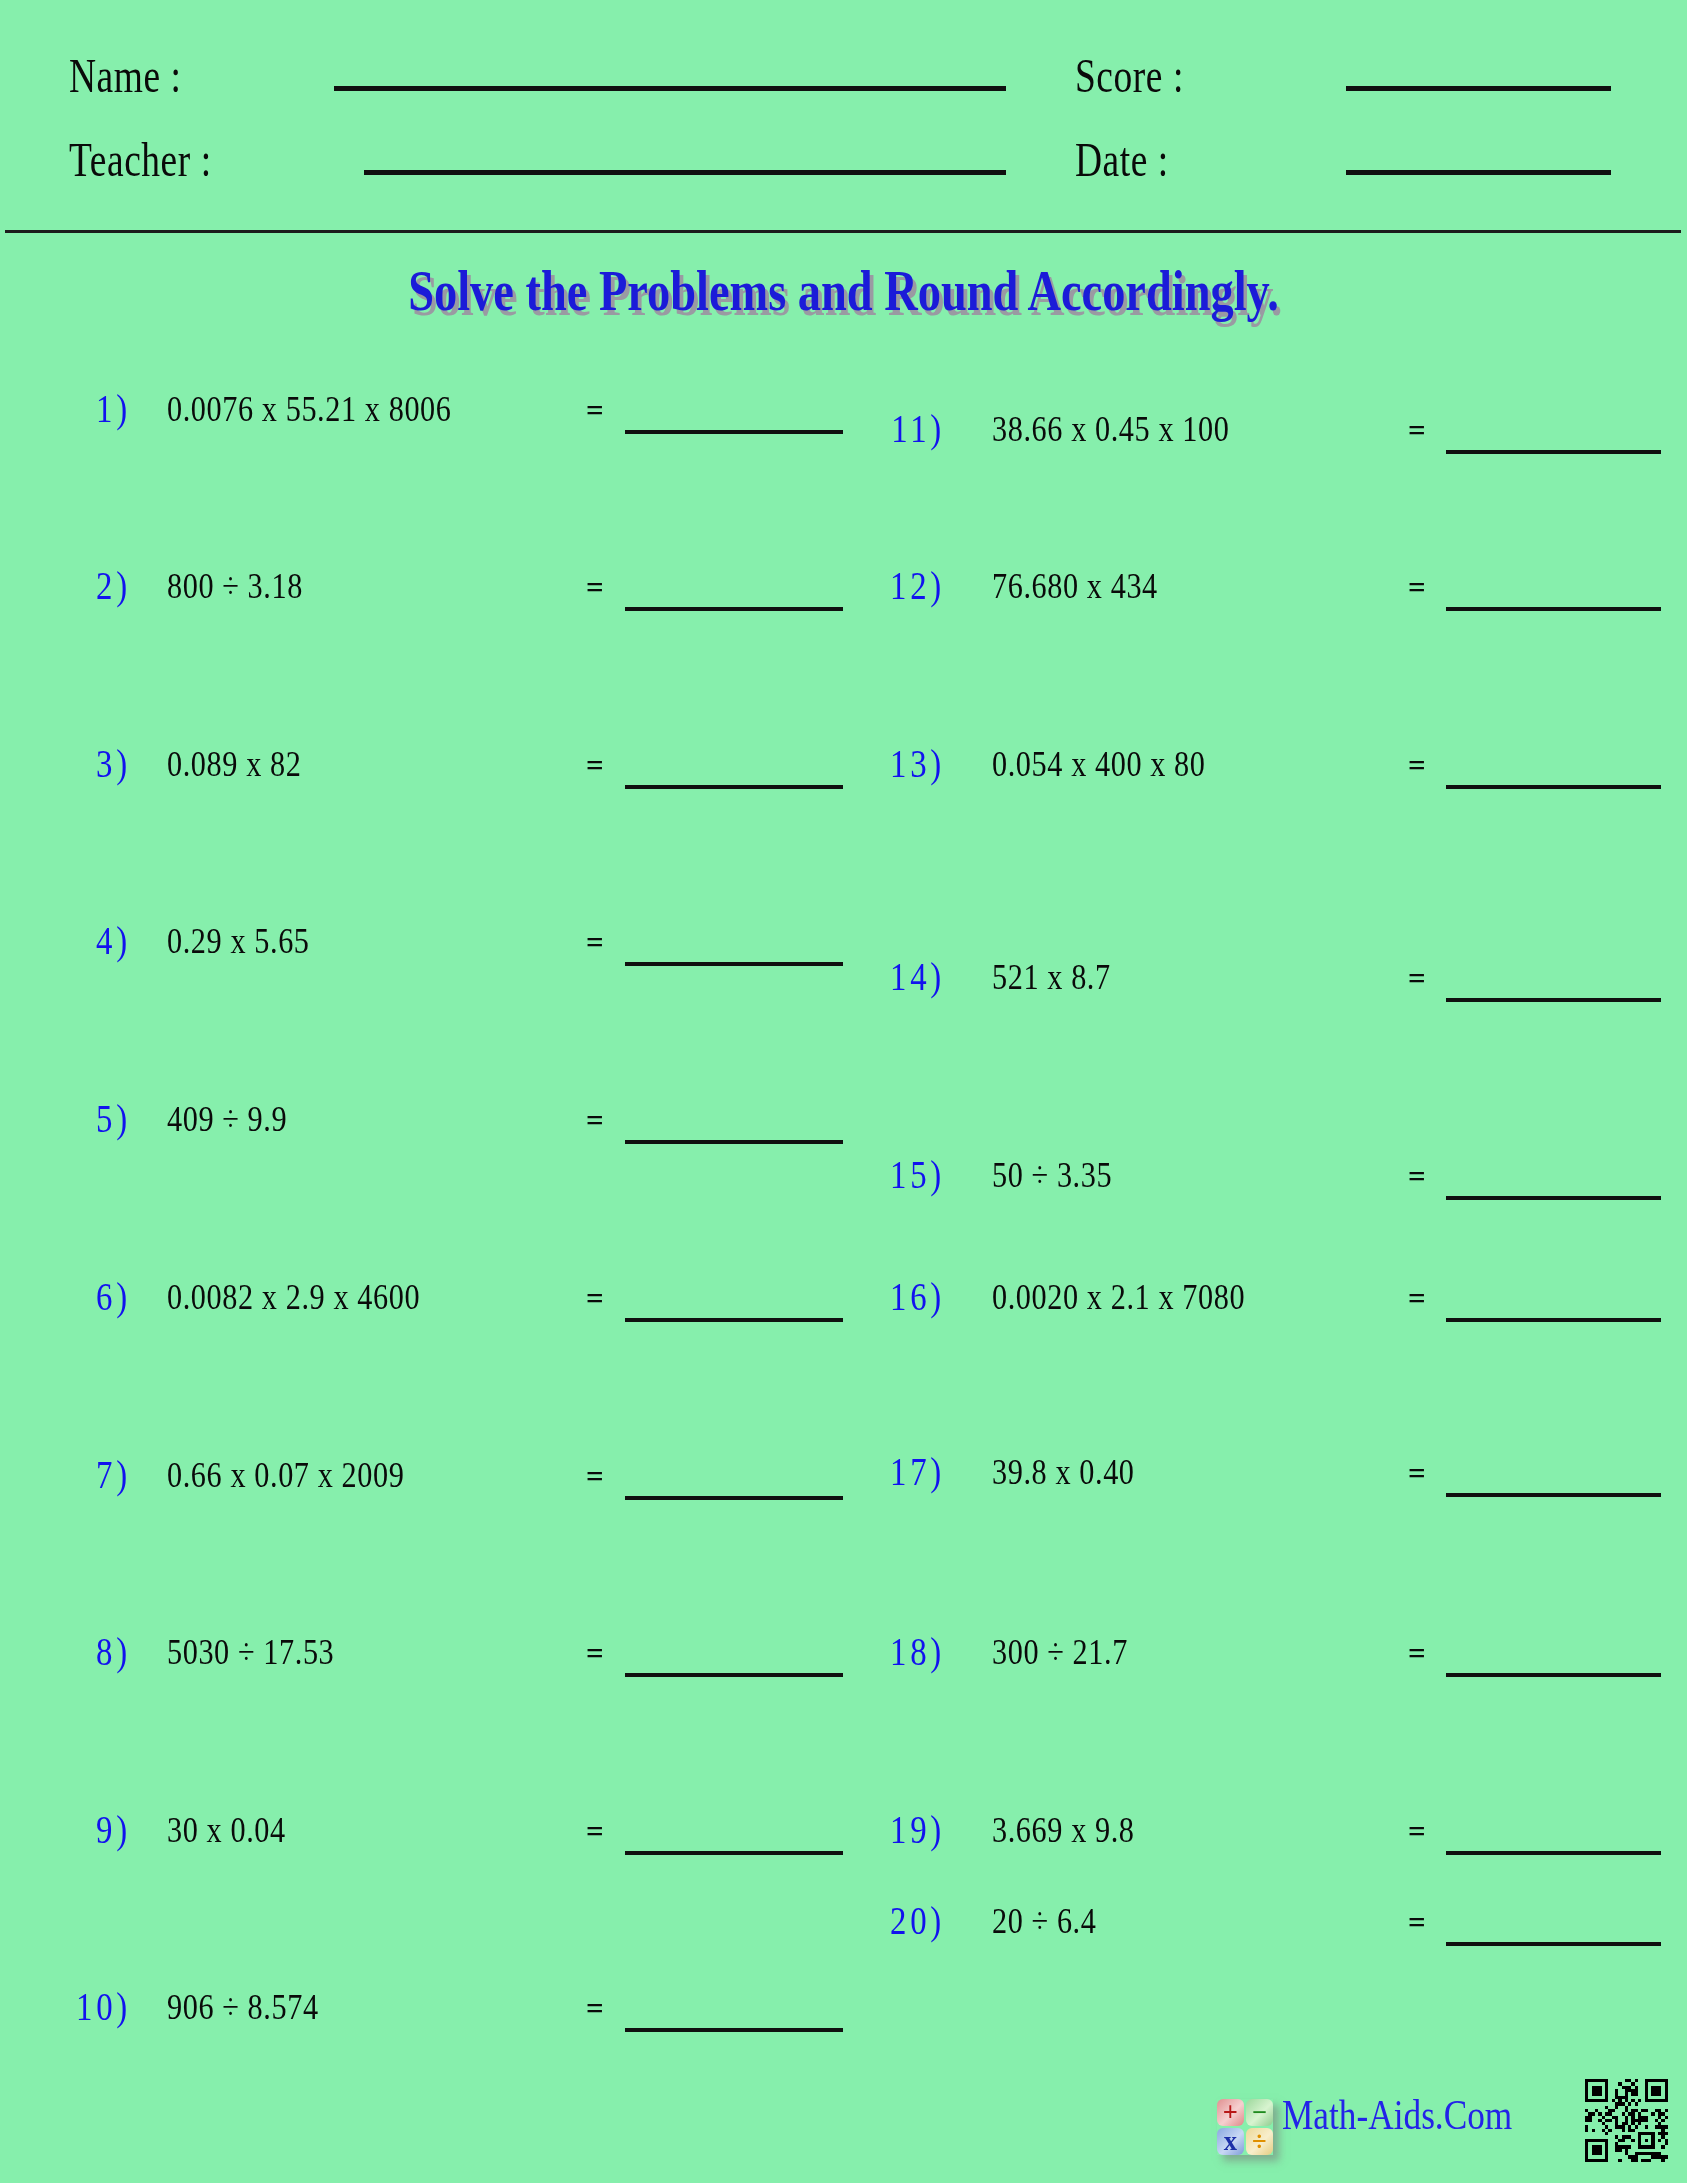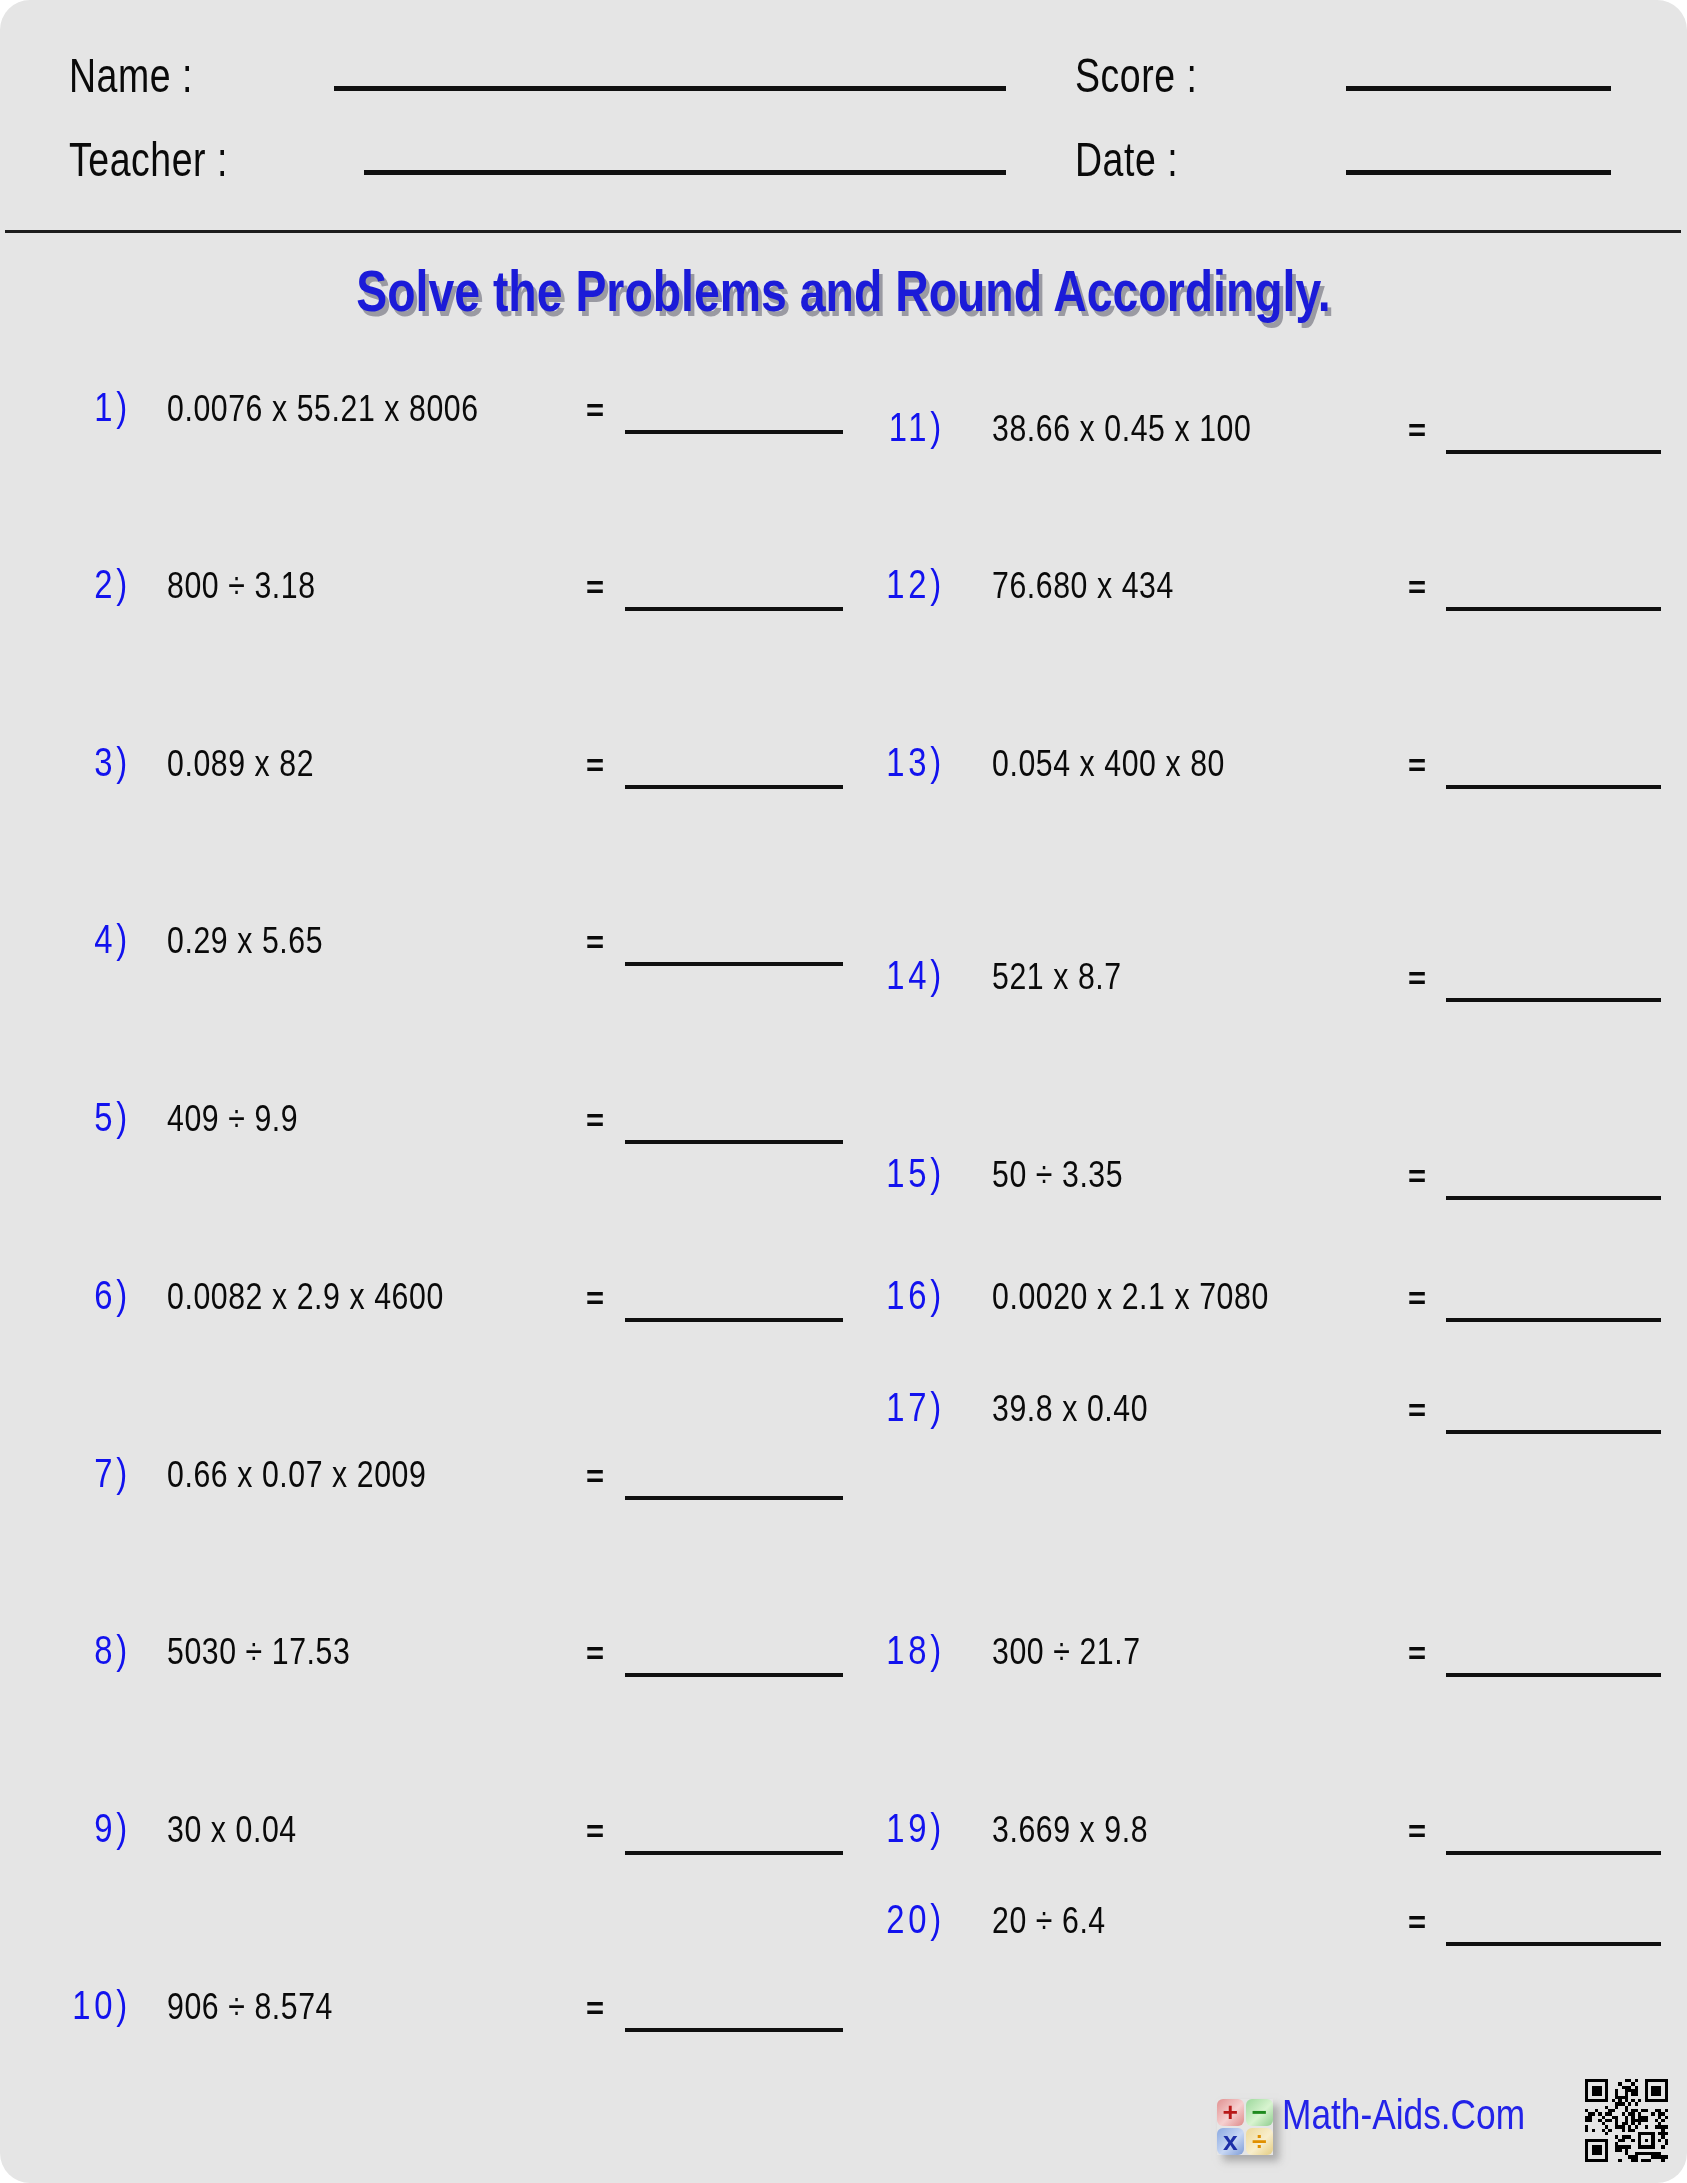--- a/index.html
+++ b/index.html
@@ -1,17 +1,17 @@
 <!DOCTYPE html>
 <html style="font-size:10.6px"><head>
 <meta charset="utf-8">
 <style>
   html,body{margin:0;padding:0;background:#fff;}
-  #page{position:relative;width:1687px;height:2183px;background:#e5e5e5;overflow:hidden;
-        font-family:Liberation Sans, sans-serif;color:#0a0a0a;border-radius:30px;}
+  #page{position:relative;width:1687px;height:2183px;background:#86efac;overflow:hidden;
+        font-family:Liberation Serif, serif;color:#0a0a0a;}
 
   
   .hlabel{position:absolute;font-size:48px;letter-spacing:0.7px;white-space:nowrap;
           transform:scaleX(.78);transform-origin:0 60%;}
   .hline{position:absolute;height:5.3px;background:#101010;}
   .divider{position:absolute;left:5.3px;top:230px;width:1676px;height:3.3px;background:#1c1c1c;}
 
   
   .title{position:absolute;left:0;top:257px;width:1687px;text-align:center;
          font-size:58px;font-weight:bold;color:#1b1bd8;
@@ -156,21 +156,21 @@
     <span class="expr">50 ÷ 3.35</span>
     <span class="eq">=</span>
     <span class="ans"></span>
   </div>
   <div class="prob right" style="top:1276px">
     <span class="num">16)</span>
     <span class="expr">0.0020 x 2.1 x 7080</span>
     <span class="eq">=</span>
     <span class="ans"></span>
   </div>
-  <div class="prob right" style="top:1388px">
+  <div class="prob right" style="top:1451px">
     <span class="num">17)</span>
     <span class="expr">39.8 x 0.40</span>
     <span class="eq">=</span>
     <span class="ans"></span>
   </div>
   <div class="prob right" style="top:1631px">
     <span class="num">18)</span>
     <span class="expr">300 ÷ 21.7</span>
     <span class="eq">=</span>
     <span class="ans"></span>

